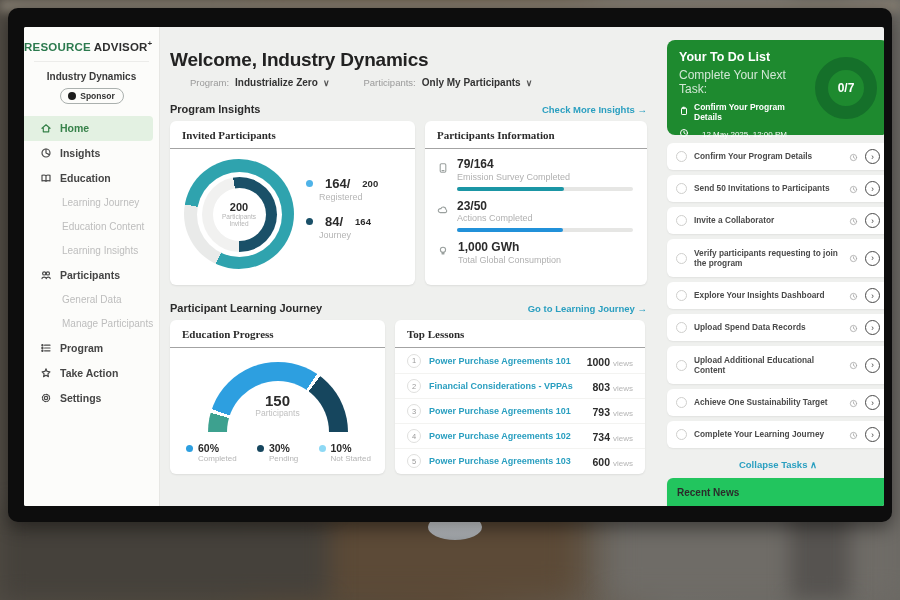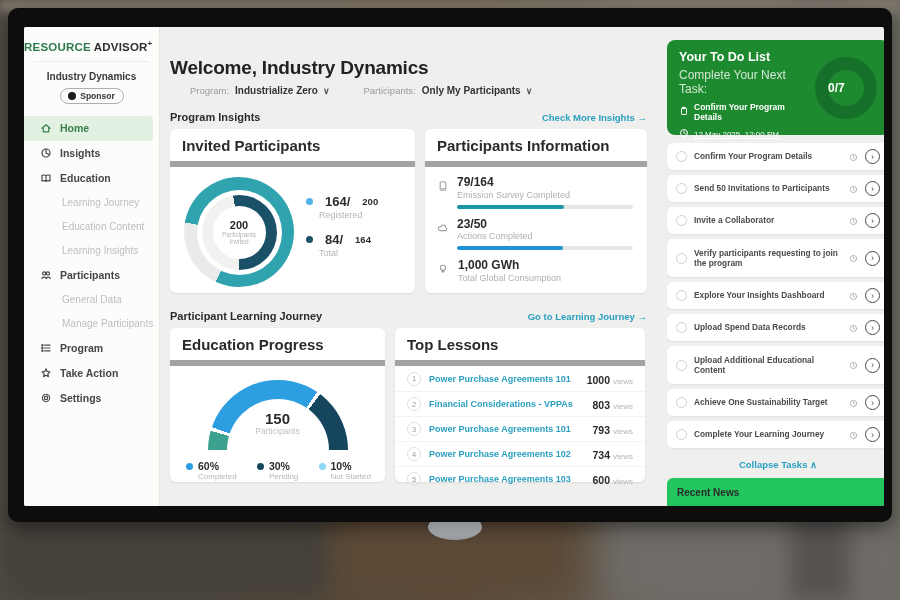--- a/index.html
+++ b/index.html
@@ -35,34 +35,34 @@
   .sp-dot { width:8px; height:8px; border-radius:50%; background:#1c1c1c; }
   .nav-item { display:flex; align-items:center; gap:8px; height:25px; padding-left:16px;
     font-size:10.5px; font-weight:bold; color:#454545; cursor:pointer; }
   .nav-item.active { background:#e3f1e2; color:#37824a; border-radius:0 4px 4px 0; margin-right:6px; }
   .nav-item.active svg { stroke:#37824a; }
   .nav-sub { height:24px; display:flex; align-items:center; padding-left:38px; font-size:10px; color:#bdbdbd; cursor:pointer; }
   .nicon { width:12px; height:12px; display:inline-flex; }
   .nicon svg { stroke:#4a4a4a; fill:none; stroke-width:1.2; stroke-linecap:round; stroke-linejoin:round; }
 
   
-  .main { flex:1; padding:30px 12px 0 10px; }
+  .main { flex:1; padding:22px 12px 0 10px; }
   .welcome { font-size:19px; font-weight:bold; color:#222; letter-spacing:-.2px; }
   .filters { display:flex; gap:34px; margin-top:6px; align-items:center;margin-left:20px; }
   .fgroup { display:flex; gap:6px; align-items:center; }
   .flabel { font-size:9.5px; color:#9a9a9a; }
   .fvalue { font-size:10px; font-weight:bold; color:#333; background:none; border:none; cursor:pointer;
     display:flex; gap:5px; align-items:center; font-family:inherit; }
   .chev { font-size:9px; color:#555; }
   .sec-row { display:flex; justify-content:space-between; align-items:center; margin-top:13px; height:16px; }
   .sec-title { font-size:11px; font-weight:bold; color:#2b2b2b; }
   .sec-link { font-size:9.5px; font-weight:bold; color:#2a9fc0; cursor:pointer; background:none; border:none; font-family:inherit; }
   .cards { display:flex; gap:10px; margin-top:4px; }
   .card { background:#fff; border-radius:6px; box-shadow:0 1px 2px rgba(0,0,0,.08); }
-  .card-title { padding:8px 12px 7px; font-size:15px; font-weight:bold; color:#2b2b2b; border-bottom:6px solid #a3a3a3; }
+  .card-title { padding:8px 12px 7px; font-size:11px; font-weight:bold; color:#2b2b2b; border-bottom:1px solid #a3a3a3;font-family:Liberation Serif, serif; }
 
   
   .card-invited { width:245px; height:164px; }
   .inv-body { display:flex; align-items:center; padding:10px 8px 0 14px; gap:12px; }
   .donut-outer { width:110px; height:110px; border-radius:50%; display:flex; align-items:center; justify-content:center;
     background:conic-gradient(from 205deg,#e9eae9 0 75deg,#2fa3ae 75deg 360deg); }
   .donut-mid { width:85px; height:85px; border-radius:50%; background:#fff; display:flex; align-items:center; justify-content:center; }
   .donut-inner { width:75px; height:75px; border-radius:50%; display:flex; align-items:center; justify-content:center;
     background:conic-gradient(from 350deg,#1a5068 0 190deg,#f1f1f0 190deg 360deg); }
   .donut-hole { width:53px; height:53px; border-radius:50%; background:#fff; display:flex; flex-direction:column;
@@ -115,24 +115,24 @@
   .lviews { font-size:10.5px; font-weight:bold; color:#2b2b2b; }
   .lsuffix { font-size:8px; color:#b5b5b5; margin-left:3px; }
 
   
   .panel { width:236px; min-width:236px; padding:13px 6px 0 8px; }
   .todo-card { background:#1e8a2f; border-radius:8px; padding:10px 12px; height:95px; display:flex; gap:6px; }
   .tc-left { flex:1; color:#fff; }
   .tc-title { font-size:12.5px; font-weight:bold; }
   .tc-sub { font-size:12px; color:rgba(255,255,255,.8); margin-top:4px; }
   .tc-task { display:flex; gap:5px; align-items:center; font-size:8.5px; font-weight:bold; margin-top:6px; }
-  .tc-due { display:flex; gap:5px; align-items:center; font-size:8px; margin-top:6px; color:rgba(255,255,255,.95);text-decoration:underline; }
+  .tc-due { display:flex; gap:13px; align-items:center; font-size:8px; margin-top:6px; color:rgba(255,255,255,.95); }
   .tc-ico svg { stroke:#fff; fill:none; stroke-width:1.2; stroke-linecap:round; }
   .ring { width:62px; height:62px; min-width:62px; border-radius:50%; border:13px solid #15702a; align-self:center;
-    display:flex; align-items:center; }
+    display:flex; align-items:center; justify-content:center; }
   .ring-txt { font-size:12px; font-weight:bold; color:#fff; }
 
   .todo-list { margin-top:8px; }
   .todo-row { background:#fff; border-radius:6px; box-shadow:0 1px 2px rgba(0,0,0,.06); margin-bottom:5px;
     display:flex; align-items:center; gap:7px; padding:0 9px; min-height:27px; cursor:pointer; }
   .todo-row.two { min-height:38px; }
   .cb { width:11px; height:11px; min-width:11px; border:1.2px solid #cfcfcd; border-radius:50%; cursor:pointer; }
   .tlabel { flex:1; font-size:8.3px; font-weight:bold; color:#4a4a4a; line-height:1.25; }
   .tclock { width:9px; min-width:9px; }
   .tclock svg { stroke:#a8a8a8; fill:none; stroke-width:1.1; stroke-linecap:round; }
@@ -303,21 +303,21 @@
                       <span class="leg-tot">200</span>
                   </div>
                   <div class="leg-lab">Registered</div>
                 </div>
                 <div class="leg-item">
                   <div class="leg-top">
                     <span class="leg-dot" style="background:#1a5068"></span>
                     <span class="leg-val">84/</span>
                       <span class="leg-tot">164</span>
                   </div>
-                  <div class="leg-lab">Total</div>
+                  <div class="leg-lab">Journey</div>
                 </div>
               </div>
             </div>
           </section>
 
           <section class="card card-info">
             <div class="card-title">Participants Information</div>
             <div class="info-body">
               <div class="info-row">
                 <span class="iicon"><svg viewBox="0 0 12 12" width="12" height="12">

